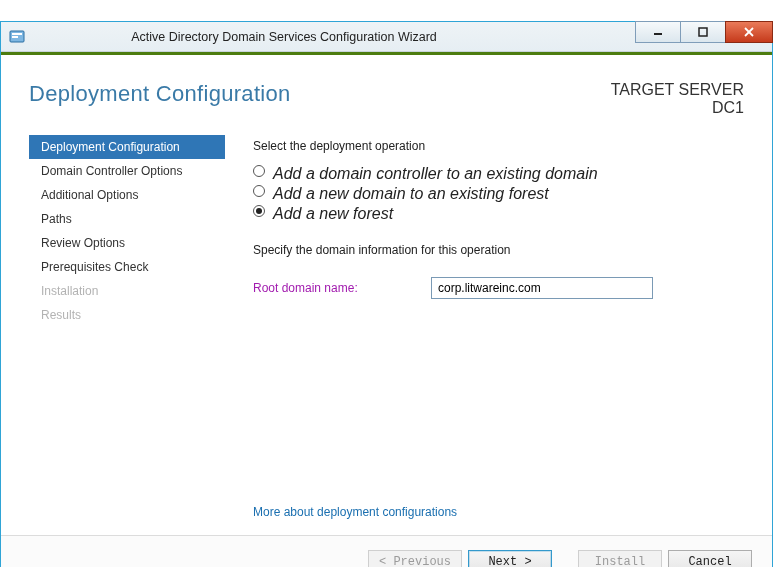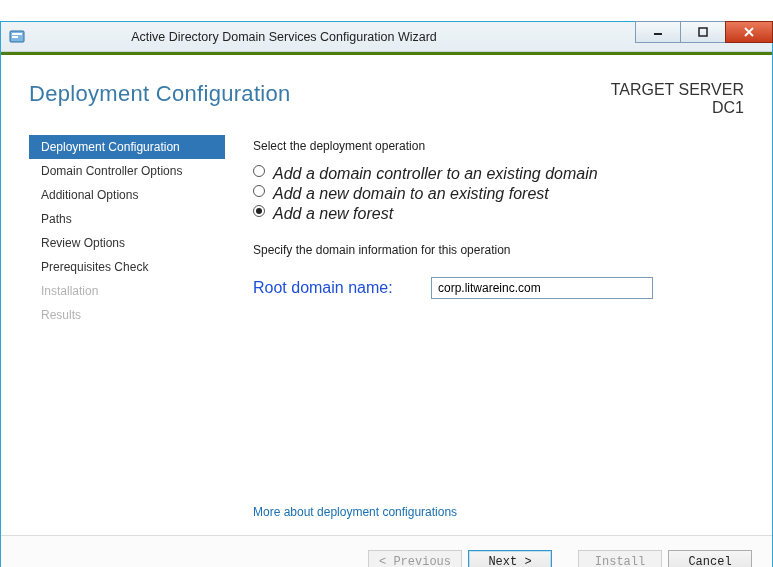--- a/index.html
+++ b/index.html
@@ -23,21 +23,21 @@
   .nav-item { height: 24px; line-height: 24px; padding: 0 12px; font-size: 12px; color: #333; white-space: nowrap; cursor: default; }
   .nav-item.selected { background: #2f76b6; color: #fff; }
   .nav-item.disabled { color: #b3b3b3; }
   .pane { flex:1; padding: 4px 0 0 28px; display:flex; flex-direction:column; }
   .section-label { font-size: 12px; color: #222; margin-bottom: 12px; }
   .radio-row { display: flex; align-items: flex-start; height: 19px; font-size: 16px; color: #222; margin-bottom: 1px; font-style: italic; }
   .radio { width: 12px; height: 12px; border: 1px solid #555; border-radius: 50%; margin-right: 8px; display:inline-flex; align-items:center; justify-content:center; background:#fff;}
   .radio .dot { width:6px; height:6px; border-radius:50%; background:#222; display:none;}
   .radio.checked .dot { display:block; }
   .fieldrow { display:flex; align-items:center; margin-top: 8px; }
-  .fieldrow .lbl { width: 178px; font-size:16px; color:#1d4ed8; }
+  .fieldrow .lbl { width: 178px; font-size:12px; color:#a21caf; }
   .fieldrow input[type=text] { width: 222px; height: 22px; border:1px solid #7a9ab5; padding: 0 6px; font-size:12px; font-family: Liberation Sans, sans-serif; outline: none; }
   .help-link { color:#1a6fb0; font-size:12px; margin-top:auto; margin-bottom: 16px; cursor:default;}
   .footer { height: 52px; border-top: 1px solid #dcdcdc; display:flex; align-items:center; justify-content:flex-end; padding: 14px 20px; gap: 6px; background:#fbfbfb;font-family:Liberation Mono, monospace;}
   .btn { min-width: 84px; height: 24px; border:1px solid #adadad; background: linear-gradient(#f5f5f5,#e6e6e6); font-size:12px; color:#222; display:flex; align-items:center; justify-content:center; padding: 0 10px; cursor:default;}
   .btn.disabled { color:#9b9b9b; border-color:#cfcfcf; background:#f2f2f2;}
   .btn.default { border-color:#3399cc; box-shadow: 0 0 0 1px rgba(51,153,204,0.25) inset;}
   .gap { width: 14px; }
 </style>
 </head>
 <body>

